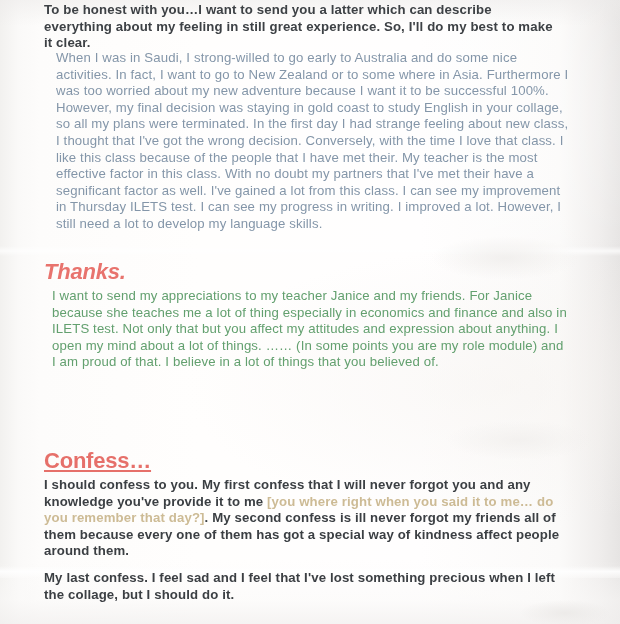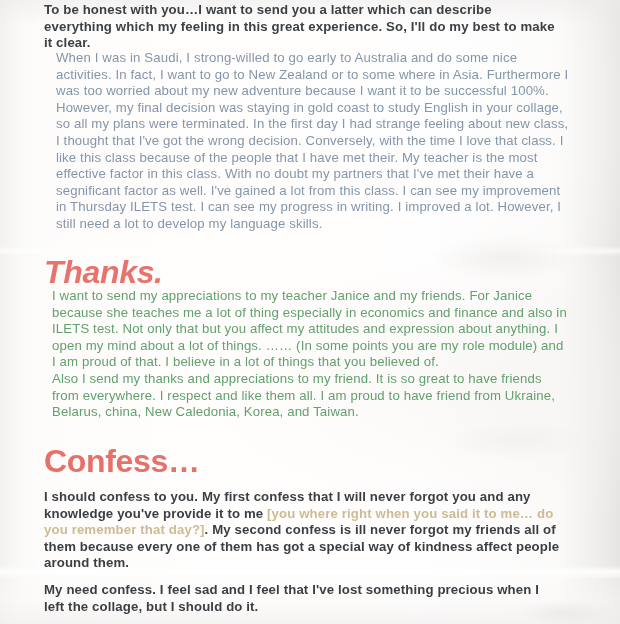--- a/index.html
+++ b/index.html
@@ -123,36 +123,36 @@
     color: #8496a9;
   }
 
   .para-green {
     color: #63a06f;
   }
 
   .para-black {
     color: #3b3f43;
     font-weight: 600;
-    margin-top: 12px;
   }
 
   .heading {
-    font-size: 32px;
+    font-size: 22px;
     line-height: 28px;
     color: #e8736d;
     font-weight: bold;
     letter-spacing: -0.01em;
   }
   .heading.italic {
     font-style: italic;
   }
   .heading.upright {
     font-style: normal;
     color: #e6706a;
+    text-decoration: underline;
   }
 
   .hl-tan {
     color: #cdbb95;
     font-weight: 600;
   }
 
   
   .blk-intro    { position: absolute; left: 44px; top: 2px;   width: 516px; }
   .blk-blue     { position: absolute; left: 56px; top: 50px;  width: 516px; }
@@ -170,31 +170,30 @@
   <div class="scan-tint-a"></div>
   <div class="scan-tint-b"></div>
   <div class="scan-band"></div>
   <div class="scan-band-2"></div>
   <div class="smudge s1"></div>
   <div class="smudge s2"></div>
   <div class="smudge s3"></div>
 
   <div class="doc-body">
 
-    <p class="para para-dark blk-intro">To be honest with you…I want to send you a latter which can describe everything which my feeling in this great experience. So, I'll do my best to make it clear.</p>
+    <p class="para para-dark blk-intro">To be honest with you…I want to send you a latter which can describe everything about my feeling in still great experience. So, I'll do my best to make it clear.</p>
 
     <p class="para para-blue blk-blue">When I was in Saudi, I strong-willed to go early to Australia and do some nice activities. In fact, I want to go to New Zealand or to some where in Asia. Furthermore  I was too worried about my new adventure because I want it to be successful 100%. However, my final decision was staying in gold coast to study English in your collage, so all my plans were terminated. In the first day I had strange feeling about new class, I thought that I've got the wrong decision. Conversely, with the time I love that class. I like this class because of the people that I have met their. My teacher is the most effective factor in this class. With no doubt my partners that I've met their have a segnificant factor as well. I've gained a lot from this class. I can see my improvement in Thursday ILETS test. I can see my progress in writing. I improved a lot. However, I still need a lot to develop my language skills.</p>
 
     <h2 class="heading italic blk-thanks-h">Thanks.</h2>
 
     <div class="blk-thanks">
       <p class="para para-green">I want to send my appreciations to my teacher Janice and my friends. For Janice because she teaches me a lot of thing especially in economics and finance and also in ILETS test. Not only that but you affect my attitudes and expression about anything. I open my mind about a lot of things. …… (In some points you are my role module) and I am proud of that. I believe in a lot of things that you believed of.</p>
-      <p class="para para-green">Also I send my thanks and appreciations to my friend. It is so great to have friends from everywhere. I respect and like them all. I am proud to have friend from Ukraine, Belarus, china, New Caledonia, Korea, and Taiwan.</p>
     </div>
 
     <h2 class="heading upright blk-conf-h">Confess…</h2>
 
     <p class="para para-black blk-conf"><span> I should confess to you. My first confess that I will never forgot you and any knowledge you've provide it to me </span><span class="hl-tan">[you where right when you said it to me… do you remember that day?]</span><span>. My second confess is ill never forgot my friends all of them because every one of them has got a special way of kindness affect people around them.</span></p>
 
-    <p class="para para-black blk-last">My need confess. I feel sad and I feel that I've lost something precious when I left the collage, but I should do it.</p>
+    <p class="para para-black blk-last">My last confess. I feel sad and I feel that I've lost something precious when I left the collage, but I should do it.</p>
 
   </div>
 </div>
 
 </body></html>

